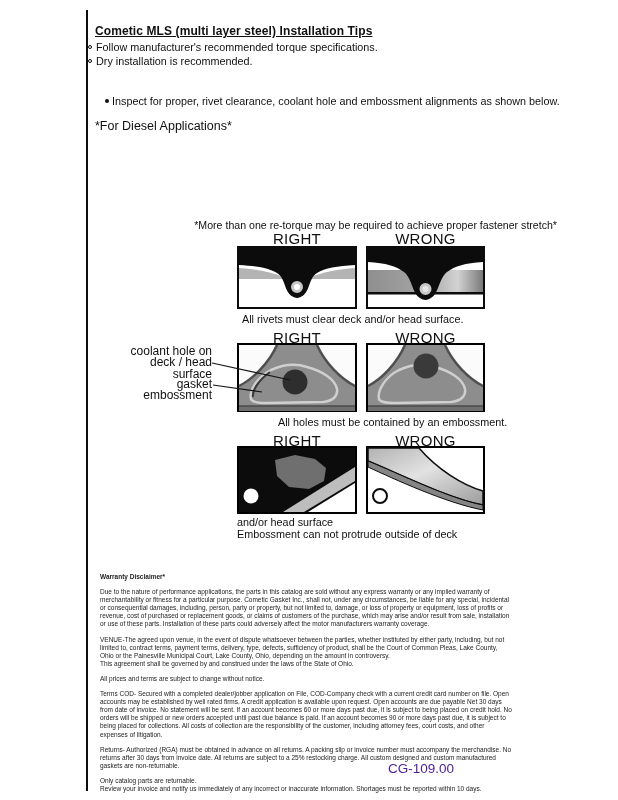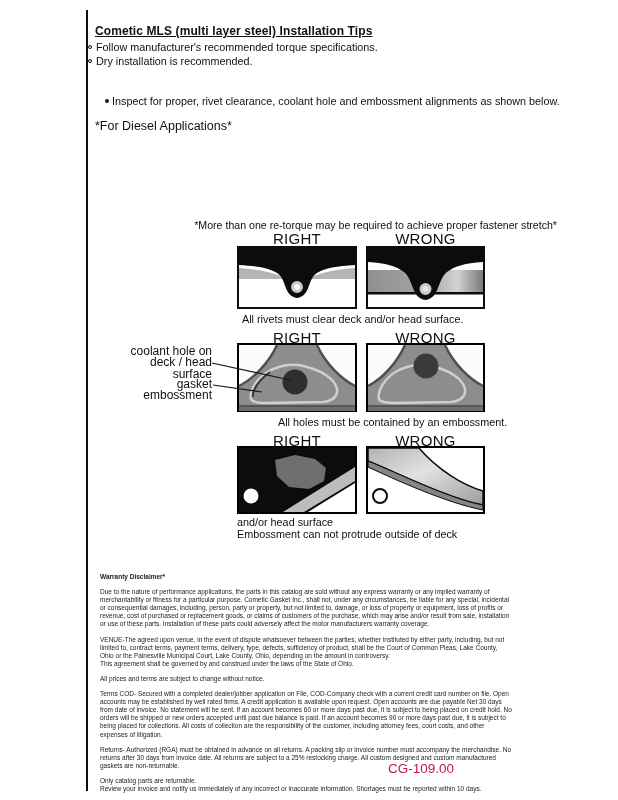--- a/index.html
+++ b/index.html
@@ -32,21 +32,21 @@
   .caption { position:absolute; font-size:10.8px; line-height:12px; }
   .diagram { position:absolute; }
   .callout {
     position:absolute; font-size:12px; line-height:11.3px; text-align:right; width:95px;
   }
   #disclaimer { left:100px; top:573px; width:412px; font-size:6.5px; line-height:8.1px; color:#222; }
   #disclaimer .d-head { font-weight:bold; margin-bottom:7px; }
   #disclaimer .d-para { margin-bottom:7px; }
   #disclaimer .d-line { margin-bottom:0; }
   #disclaimer .d-gap { margin-bottom:7px; }
-  #footer-code { left:388px; top:761px; font-size:13.5px; color:#be185d; }
+  #footer-code { left:388px; top:761px; font-size:13.5px; color:#4c1d95; }
 </style>
 </head>
 <body>
 
 <div id="page">
 
   <div id="left-rule" class="abs"></div>
 
   <div id="title" class="abs">Cometic MLS (multi layer steel) Installation Tips</div>
 

